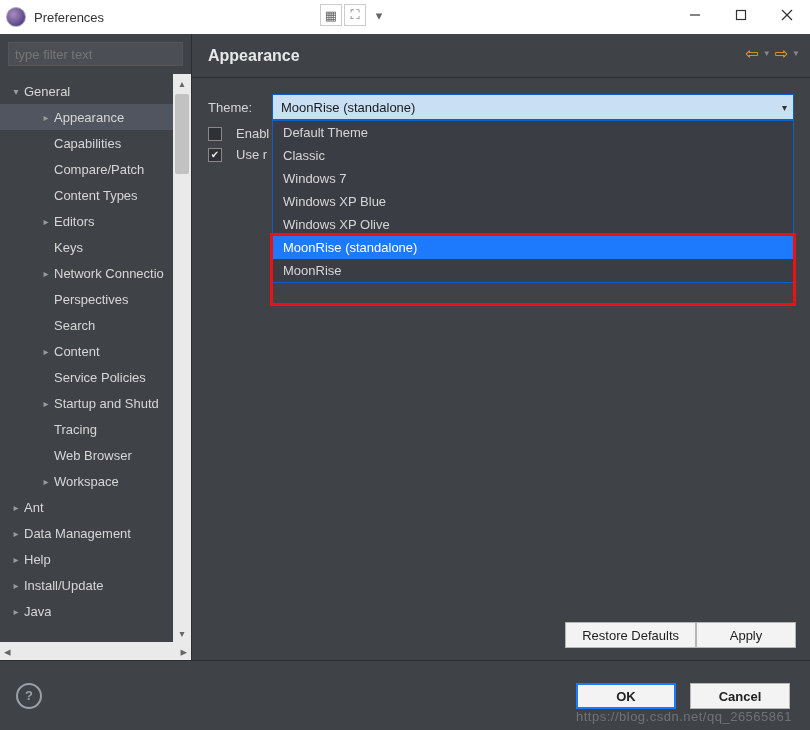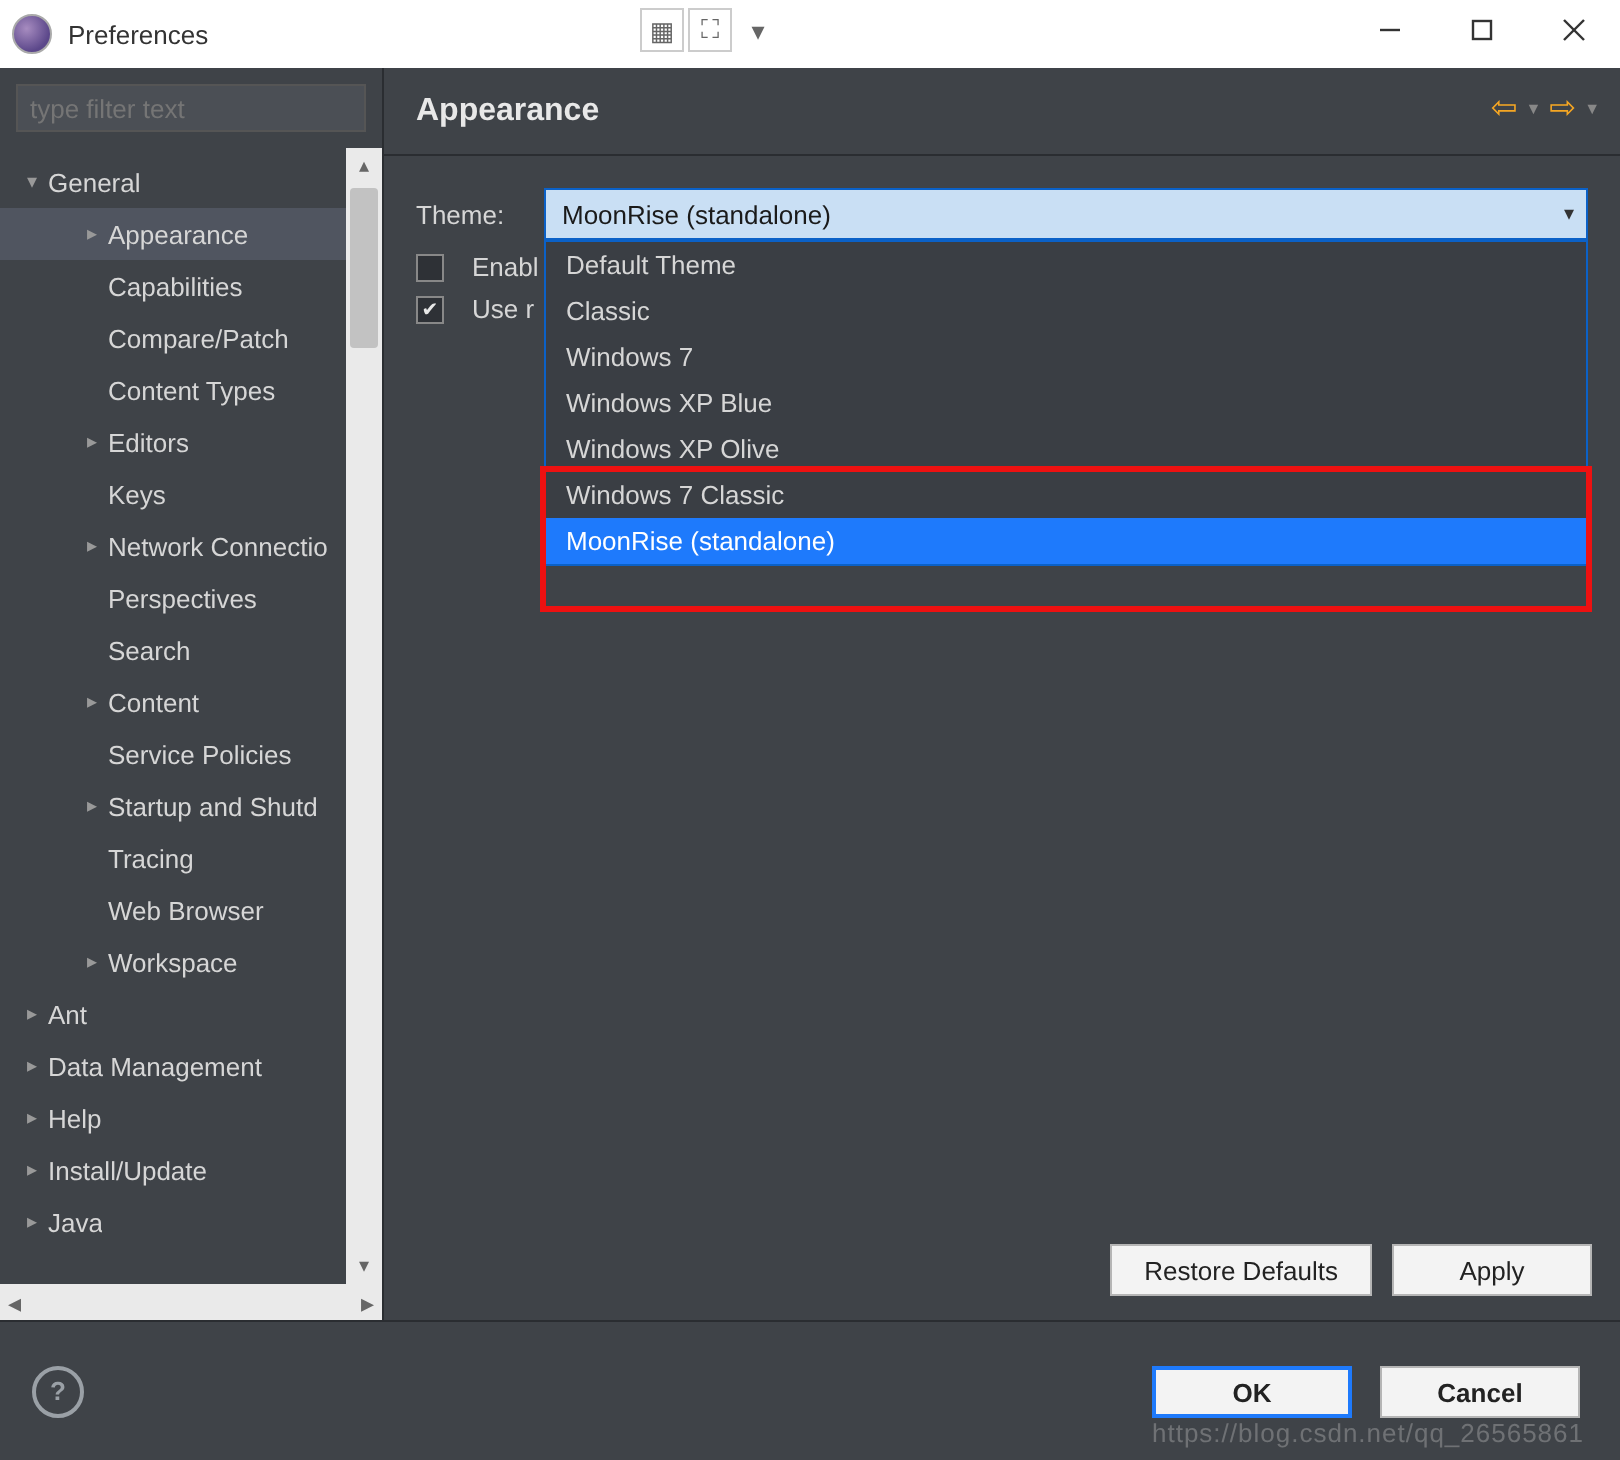--- a/index.html
+++ b/index.html
@@ -46,21 +46,21 @@
   .combo .chev { position: absolute; right: 6px; color: #333; font-size: 10px; }
 
   .checkbox { width: 14px; height: 14px; border: 1px solid #888; background: #2e3136; display: inline-flex; align-items: center; justify-content: center; margin-right: 6px; }
   .checkbox.checked::after { content: "✔"; font-size: 10px; color: #e8e8e8; }
 
   .dropdown-list { position: absolute; left: 80px; right: 16px; top: 42px; border: 1px solid #0b61c7; background: #3a3e44; }
   .dropdown-list .opt { height: 23px; display: flex; align-items: center; padding: 0 10px; color: #d6d6d6; cursor: default; }
   .dropdown-list .opt.sel { background: #1e7afc; color: #fff; }
   .highlight-box { position: absolute; border: 3px solid #e11; pointer-events: none; }
 
-  .detail-buttons { position: absolute; right: 14px; bottom: 12px; display: flex; gap: 10px; }
+  .detail-buttons { position: absolute; right: 14px; bottom: 12px; display: flex; }
   .btn { height: 26px; background: #f3f3f3; border: 1px solid #b5b5b5; color: #222; padding: 0 16px; display: inline-flex; align-items: center; justify-content: center; cursor: default; }
   .btn.primary { border: 2px solid #1e7afc; }
 
   .footer { height: 70px; background: #3f4348; border-top: 1px solid #2a2d31; position: relative; display: flex; align-items: center; }
   .help-icon { width: 26px; height: 26px; border: 2px solid #9aa0a6; border-radius: 50%; color: #9aa0a6; display: flex; align-items: center; justify-content: center; font-weight: bold; margin-left: 16px; }
   .footer-buttons { position: absolute; right: 20px; top: 22px; display: flex; gap: 14px; font-weight: bold; }
 
   .watermark { position: absolute; right: 18px; bottom: 6px; color: rgba(200,200,200,0.35); font-size: 13px; letter-spacing: 0.5px; pointer-events: none; }
 </style>
 </head>
@@ -226,22 +226,22 @@
         <span class="checkbox checked"></span>
         <label>Use r</label>
       </div>
 
       <div class="dropdown-list" id="dropdown">
           <div class="opt">Default Theme</div>
           <div class="opt">Classic</div>
           <div class="opt">Windows 7</div>
           <div class="opt">Windows XP Blue</div>
           <div class="opt">Windows XP Olive</div>
-          <div class="opt">Windows 7 Classic</div>
           <div class="opt sel">MoonRise (standalone)</div>
+          <div class="opt">MoonRise</div>
         </div>
       <div class="highlight-box" id="hlbox" style="left: 78px; right: 14px; top: 155px; height: 73px;"></div>
     </div>
 
     <div class="detail-buttons">
       <div class="btn">Restore Defaults</div>
       <div class="btn" style="width:100px">Apply</div>
     </div>
   </div>
 </div>

